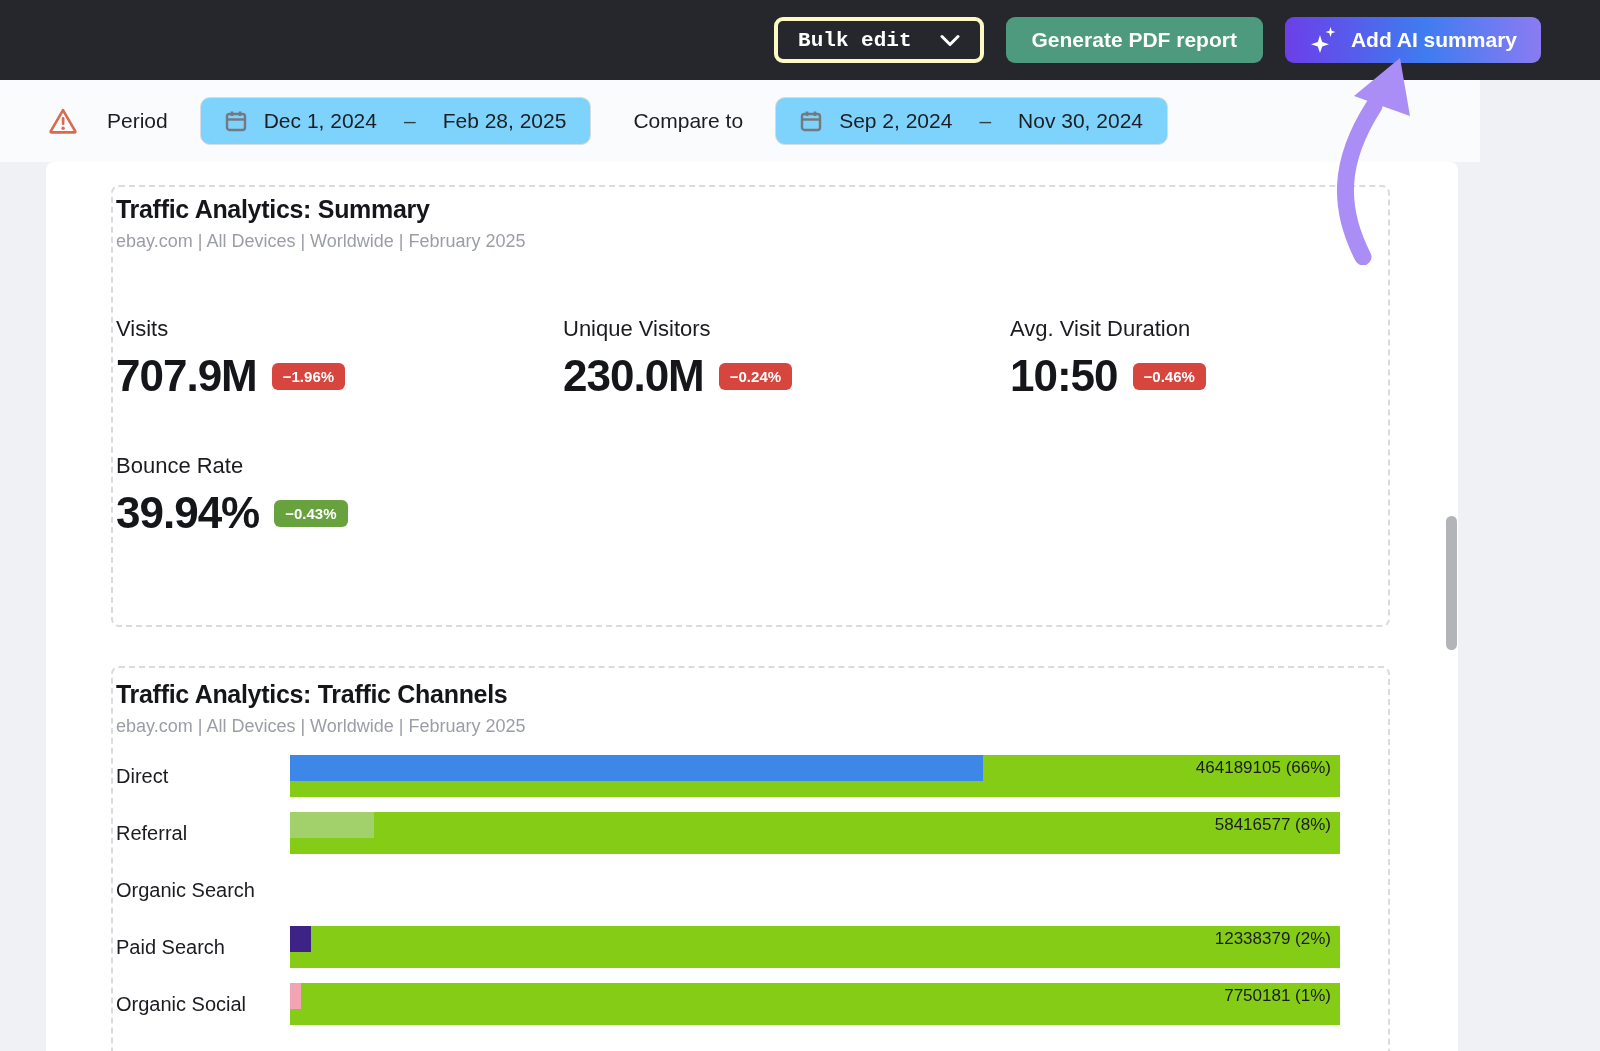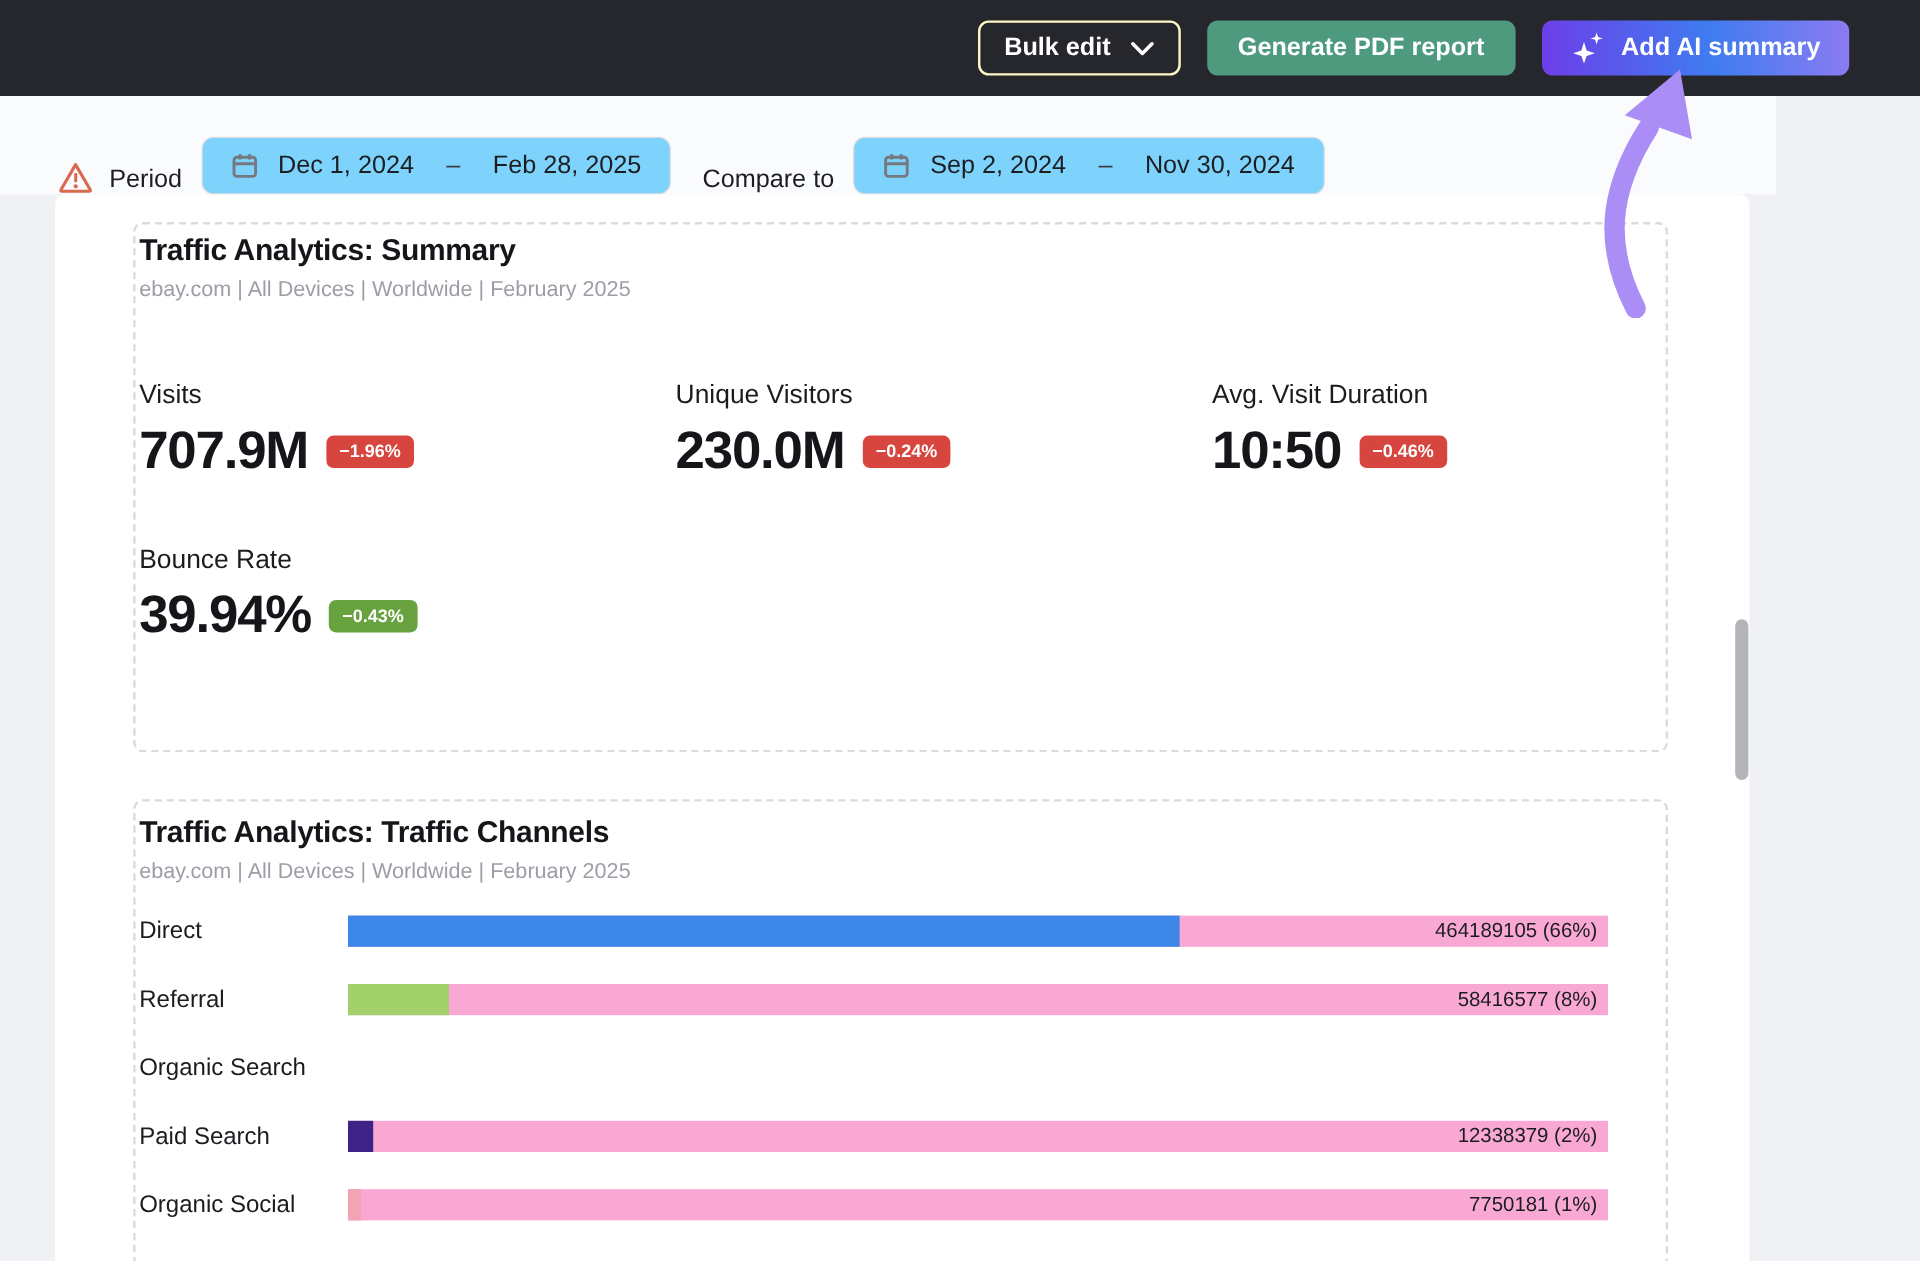--- a/index.html
+++ b/index.html
@@ -4,27 +4,27 @@
 <style>
   * { margin:0; padding:0; box-sizing:border-box; }
   body { font-family:"Liberation Sans", sans-serif; background:#f0f1f4; }
   .stage { position:relative; width:1600px; height:1051px; overflow:hidden; background:#f0f1f4; }
 
   
   .topbar { position:absolute; left:0; top:0; width:1600px; height:80px; background:#26272d;
             display:flex; align-items:center; justify-content:flex-end; gap:22px; padding-right:59px; }
   .btn { height:46px; border-radius:9px; display:inline-flex; align-items:center; justify-content:center;
          font-size:21px; font-weight:700; color:#fff; cursor:pointer; white-space:nowrap; }
-  .btn-bulk { background:transparent; border:2px solid #fef9c3; padding:0 20px; gap:16px; }
+  .btn-bulk { background:transparent; border:4px solid #fef9c3; padding:0 20px; gap:28px;font-family:Liberation Mono, monospace; }
   .btn-ai   { background:linear-gradient(85deg,#6d3ee8 0%, #3f7cf0 55%, #8c7bf2 100%); padding:0 24px; gap:12px; border:none; }
   .btn-pdf  { background:#4e9a7e; padding:0 26px; border:none; }
 
   
   .filters { position:absolute; left:0; top:80px; width:1480px; height:82px; background:#fafbfc;
-             display:flex; align-items:flex-end; padding-left:48px; }
+             display:flex; align-items:center; padding-left:48px;gap:16px; }
   .filter-label { font-size:21px; color:#1c1d21; }
   .warn-icon { width:30px; height:28px; flex:0 0 auto; }
   .period-label { margin-left:13px; }
   .date-box { margin-left:16px; height:48px; background:#7dd3fc; border:1px solid #d8dbe0; border-radius:10px;
               display:flex; align-items:center; padding:0 24px; cursor:pointer; }
   .date-box .cal-icon { width:22px; height:22px; margin-right:17px; }
   .date-text { font-size:21px; color:#1c1d21; }
   .date-dash { font-size:21px; color:#3a3b40; margin:0 27px; }
   .compare-label { margin-left:26px; }
 
@@ -43,21 +43,21 @@
   .metric-row { margin-top:9px; display:flex; align-items:center; }
   .metric-value { font-size:44px; font-weight:800; color:#15161a; letter-spacing:-1px; }
   .badge { margin-left:15px; font-size:15px; font-weight:700; color:#fff; padding:5px 11px; border-radius:6px; }
   .badge.red   { background:#d6453e; }
   .badge.green { background:#67a23f; }
 
   
   .channel-rows { margin-top:26px; }
   .channel-row { display:flex; align-items:center; height:26px; margin-bottom:31px; margin-right:36px; }
   .channel-label { width:174px; font-size:20px; color:#1b1c20; flex:0 0 auto; }
-  .bar-track { position:relative; flex:1; height:26px; background:#f9a8d4; }
+  .bar-track { position:relative; flex:1; height:42px; background:#84cc16; }
   .bar-fill { position:absolute; left:0; top:0; height:26px; }
   .bar-value { position:absolute; right:9px; top:0; line-height:26px; font-size:17px; color:#1b1c20; }
 
   
   .arrow-annot { position:absolute; left:1318px; top:50px; width:112px; height:215px; pointer-events:none; }
   .scroll-thumb { position:absolute; left:1446px; top:516px; width:11px; height:134px; background:#b2b4b8; border-radius:6px; cursor:pointer; }
 </style>
 </head>
 <body>
 

